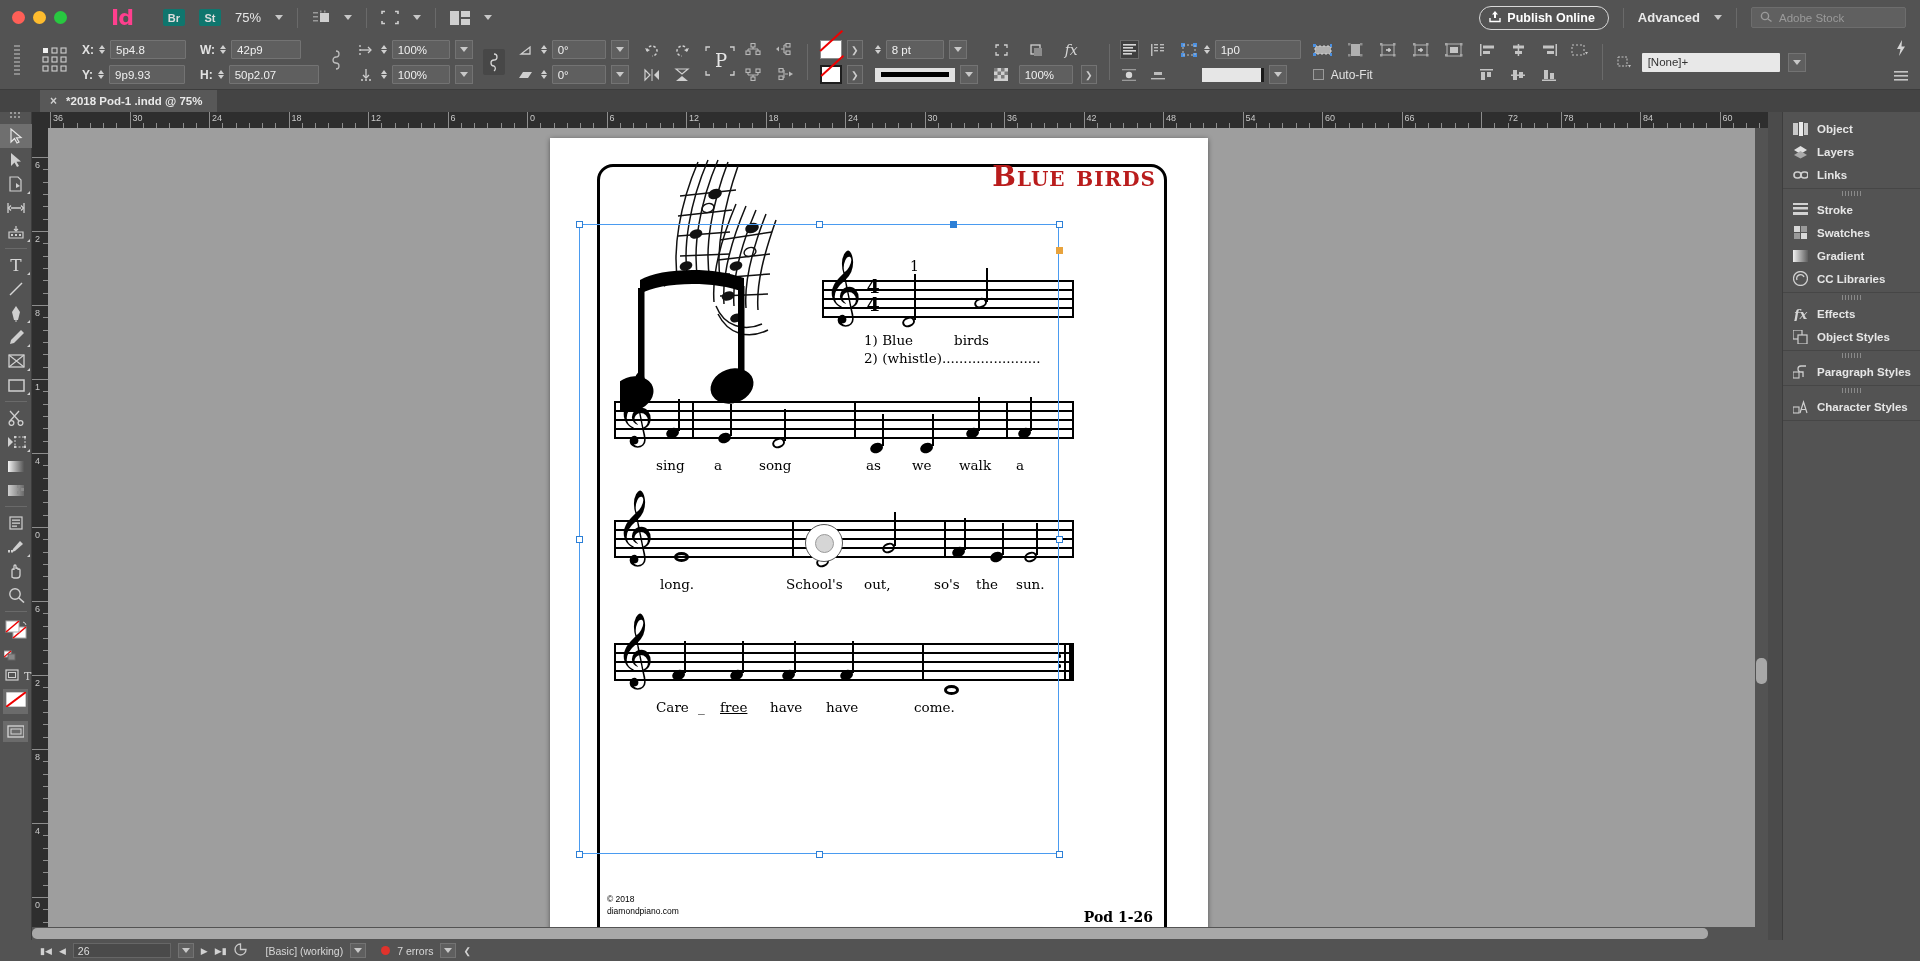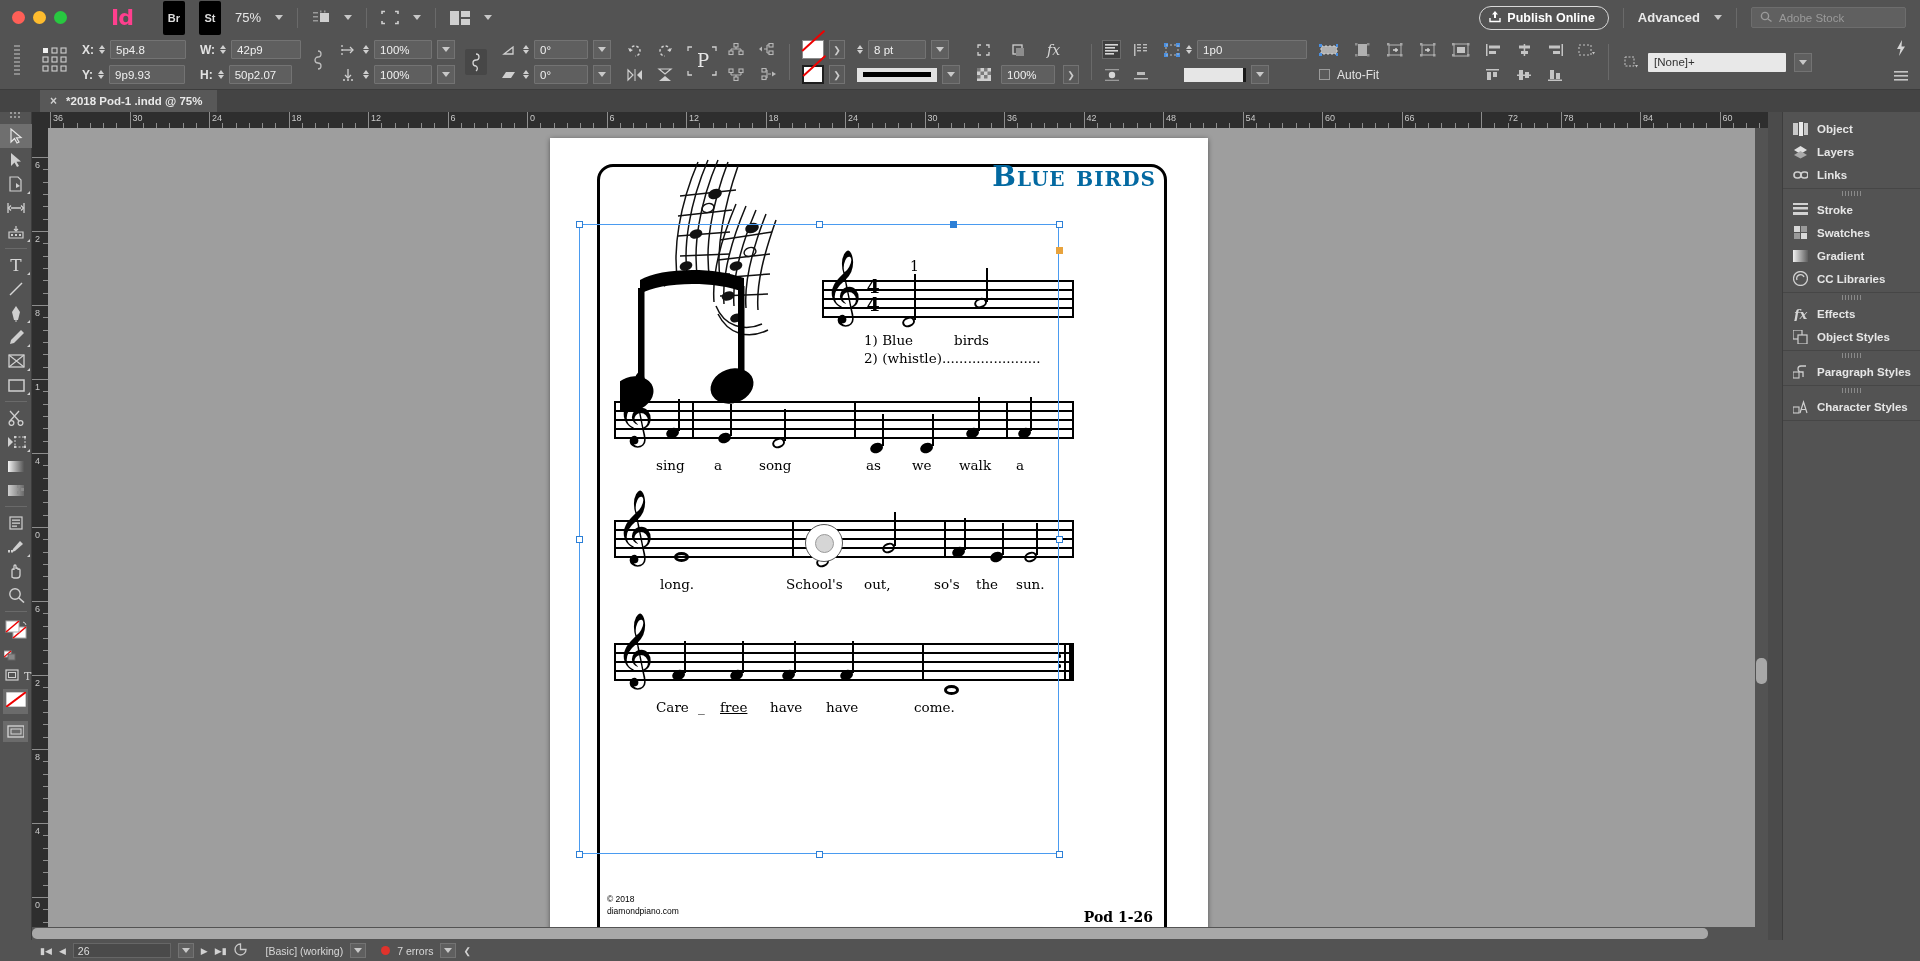--- a/index.html
+++ b/index.html
@@ -7,21 +7,21 @@
     font-family:"Liberation Sans", sans-serif; -webkit-font-smoothing:antialiased; }
 
   
   .titlebar { position:absolute; left:0; top:0; width:1920px; height:35px;
     background:#535353; display:flex; align-items:center; }
   .traffic { display:flex; gap:8px; padding-left:12px; align-items:center; }
   .tl { width:13px; height:13px; border-radius:50%; }
   .tl.r{background:#ff5f57;} .tl.y{background:#febc2e;} .tl.g{background:#28c840;}
   .id-logo { margin-left:44px; color:#ff3f8e; font-weight:bold; font-size:22px;
     font-family:"DejaVu Sans", sans-serif; letter-spacing:-1px; }
-  .sqbtn { width:22px; height:34px; background:#000000; color:#ddd; font-size:11px;
+  .sqbtn { width:22px; height:17px; background:#0f766e; color:#ddd; font-size:11px;
     font-weight:bold; display:flex; align-items:center; justify-content:center;
     border-radius:2px; }
   .zoomval { color:#e6e6e6; font-size:13px; }
   .chev { width:0;height:0;border-left:4px solid transparent;border-right:4px solid transparent;
     border-top:5px solid #c8c8c8; }
   .vsep { width:1px; height:20px; background:#6a6a6a; }
   .pubonline { border:1px solid #d8d8d8; border-radius:13px; height:24px; padding:0 13px 0 9px;
     display:flex; align-items:center; gap:6px; color:#fff; font-size:12.5px; font-weight:bold; }
   .advanced { color:#e9e9e9; font-size:13px; font-weight:bold; }
   .stock { width:155px; height:21px; background:#606060; border:1px solid #6d6d6d;
@@ -88,21 +88,21 @@
   .canvas { position:absolute; left:48px; top:128px; width:1734px; height:820px;
     background:#9a9a9a; overflow:hidden; }
   .pasteboard { position:absolute; left:0; top:0; width:1734px; height:820px; background:#9e9e9e; }
   .spread { position:absolute; left:502px; top:10px; width:658px; height:817px;
     background:#fff; box-shadow:0 1px 5px rgba(0,0,0,.45); }
 
   
   .pageframe { position:absolute; left:47px; top:26px; width:570px; height:780px;
     border:3px solid #000; border-radius:16px; }
   .songtitle { position:absolute; right:52px; top:22px; font-family:"DejaVu Serif", serif;
-    font-weight:bold; font-size:28px; letter-spacing:1px; color:#0369a1;
+    font-weight:bold; font-size:28px; letter-spacing:1px; color:#b91c1c;
     font-variant:small-caps;margin-left:34px; }
   .noteart { position:absolute; left:70px; top:18px; width:210px; height:260px; }
   .bignote { position:absolute; left:70px; top:130px; width:160px; height:140px; }
 
   .staffblk { position:absolute; }
   .staff { position:relative; }
   .sline { position:absolute; left:0; width:100%; height:1.6px; background:#000; }
   .bar { position:absolute; width:1.8px; background:#000; }
   .clef { position:absolute; font-family:"DejaVu Sans", sans-serif; font-size:62px;
     line-height:1; color:#000; }
@@ -301,21 +301,21 @@
           <i class="d"></i>
         </span>
       <span class="fld" style="width:70px">42p9</span>
     </div>
     <div class="crow">
       <span class="lbl">H:</span>
       <span class="spin">
           <i class="u"></i>
           <i class="d"></i>
         </span>
-      <span class="fld" style="width:63px">50p2.07</span>
+      <span class="fld" style="width:90px">50p2.07</span>
     </div>
   </div>
   <div style="margin-left:10px;">
     <svg width="14" height="22">
         <g stroke="#bdbdbd" stroke-width="1.3" fill="none">
     <path d="M7 2 a3 3 0 0 1 0 6 a3 3 0 0 0 0 6 a3 3 0 0 1 0 6"></path>
         </g>
       </svg>
   </div>
 
@@ -623,21 +623,21 @@
         <rect x="0" y="10" width="4" height="4"></rect>
               <rect x="12" y="10" width="4" height="4"></rect>
             </g>
         <rect x="2" y="2" width="12" height="10" fill="none" stroke="#bbb" stroke-width="1" stroke-dasharray="2 2"></rect>
           </svg>
       </span>
       <span class="spin">
           <i class="u"></i>
           <i class="d"></i>
         </span>
-      <span class="fld" style="width:110px">1p0</span>
+      <span class="fld" style="width:86px">1p0</span>
     </div>
     <div class="crow" style="margin-left:22px">
       <span class="gapprev"></span>
       <span class="ddbox">
           <i class="chev"></i>
         </span>
     </div>
   </div>
 
   <div class="rowstack" style="margin-left:12px;">

